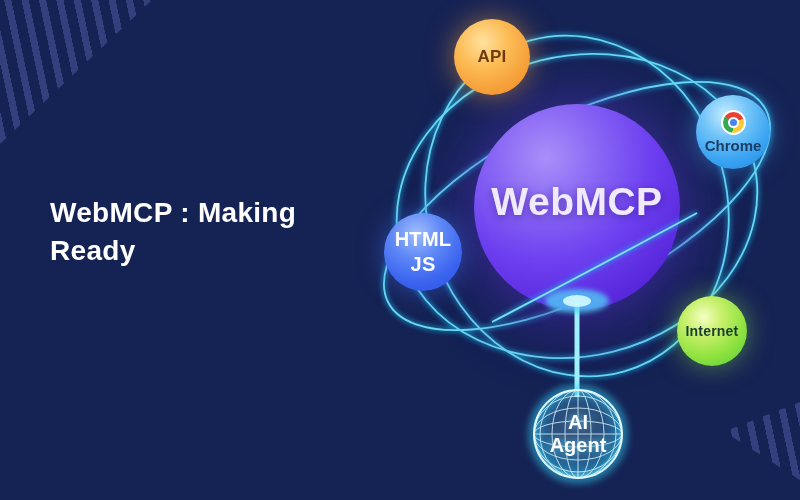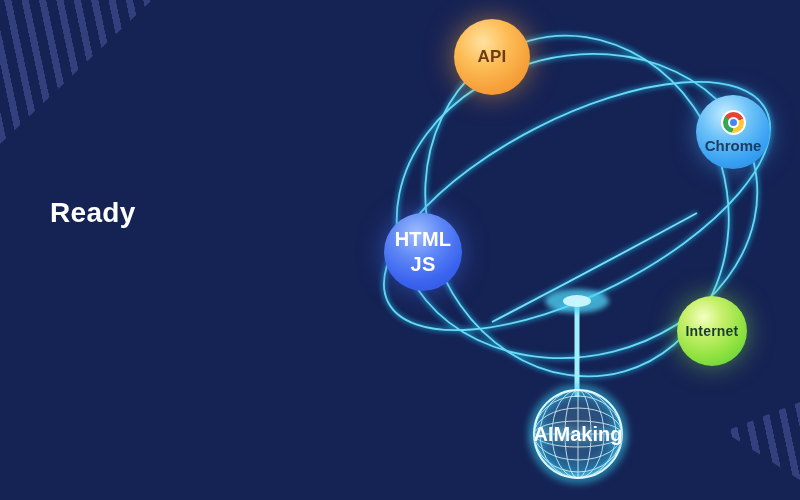--- a/index.html
+++ b/index.html
@@ -81,34 +81,35 @@
   .ball-internet{
     left:677px;top:296px;width:70px;height:70px;
     background:radial-gradient(circle at 38% 30%,#f4ffc2 0%,#c8f06c 28%,#8fe23f 62%,#50cc3c 100%);
     box-shadow:0 0 26px rgba(140,225,70,.5);
     color:#173d33;font-size:14px;letter-spacing:.2px;
   }
   
   .globe-wrap{position:absolute;left:520px;top:376px;width:116px;height:116px;}
   .globe-text{
     position:absolute;left:0;top:0;width:100%;height:100%;
-    display:flex;flex-direction:row;align-items:center;justify-content:center;
+    display:flex;flex-direction:column;align-items:center;justify-content:center;
     color:#ffffff;font-weight:700;font-size:20px;line-height:1.15;
     text-shadow:0 0 10px rgba(120,230,255,.95),0 1px 3px rgba(0,60,110,.5);
   }
 </style>
 </head>
 <body>
 
 <div id="app">
 
   <div class="stripes stripes-tl"></div>
   <div class="stripes stripes-br"></div>
 
   <div class="title">
+    <span>WebMCP : Making</span>
     <span>Ready</span>
   </div>
 
   <svg class="layer" width="800" height="500">
     <defs>
       <filter id="glow" x="-30%" y="-30%" width="160%" height="160%">
         <feGaussianBlur stdDeviation="2.6"></feGaussianBlur>
       </filter>
     </defs>
     <g stroke="#1fb6e8" stroke-width="4.5" fill="none" opacity="0.6" filter="url(#glow)">
@@ -116,20 +117,23 @@
       <ellipse cx="577" cy="206" rx="212" ry="88" transform="rotate(-27 577 206)"></ellipse>
       <ellipse cx="577" cy="206" rx="150" ry="172" transform="rotate(-16 577 206)"></ellipse>
     </g>
     <g stroke="#6fe0f8" stroke-width="1.8" fill="none" opacity="0.95">
       <ellipse cx="577" cy="206" rx="182" ry="150" transform="rotate(-14 577 206)"></ellipse>
       <ellipse cx="577" cy="206" rx="212" ry="88" transform="rotate(-27 577 206)"></ellipse>
       <ellipse cx="577" cy="206" rx="150" ry="172" transform="rotate(-16 577 206)"></ellipse>
     </g>
   </svg>
 
+  <div class="sphere">
+    <div class="label">WebMCP</div>
+  </div>
 
   <svg class="layer" width="800" height="500">
     <g fill="none">
       <path d="M 492 322 Q 592 270 697 213" stroke="#1fb6e8" stroke-width="4.5" opacity="0.6" filter="url(#glow)"></path>
       <path d="M 492 322 Q 592 270 697 213" stroke="#7de7fa" stroke-width="1.9" opacity="0.95"></path>
       <line x1="577" y1="299" x2="577" y2="397" stroke="#2cc8f2" stroke-width="15" opacity="0.5" filter="url(#glow)"></line>
       <line x1="577" y1="299" x2="577" y2="397" stroke="#9ff0ff" stroke-width="5"></line>
       <ellipse cx="577" cy="301" rx="32" ry="12" fill="#4fd6f7" opacity="0.75" filter="url(#glow)"></ellipse>
       <ellipse cx="577" cy="301" rx="14" ry="6" fill="#cdf7ff" opacity="0.95"></ellipse>
     </g>
@@ -174,17 +178,17 @@
         <ellipse cx="58" cy="58" rx="44" ry="38"></ellipse>
         <line x1="14" y1="58" x2="102" y2="58"></line>
         <ellipse cx="58" cy="58" rx="13" ry="44"></ellipse>
         <ellipse cx="58" cy="58" rx="26" ry="44"></ellipse>
         <ellipse cx="58" cy="58" rx="38" ry="44"></ellipse>
         <line x1="58" y1="14" x2="58" y2="102"></line>
       </g>
     </svg>
     <div class="globe-text">
       <span>AI</span>
-      <span>Making</span>
+      <span>Agent</span>
     </div>
   </div>
 
 </div>
 
 </body></html>

